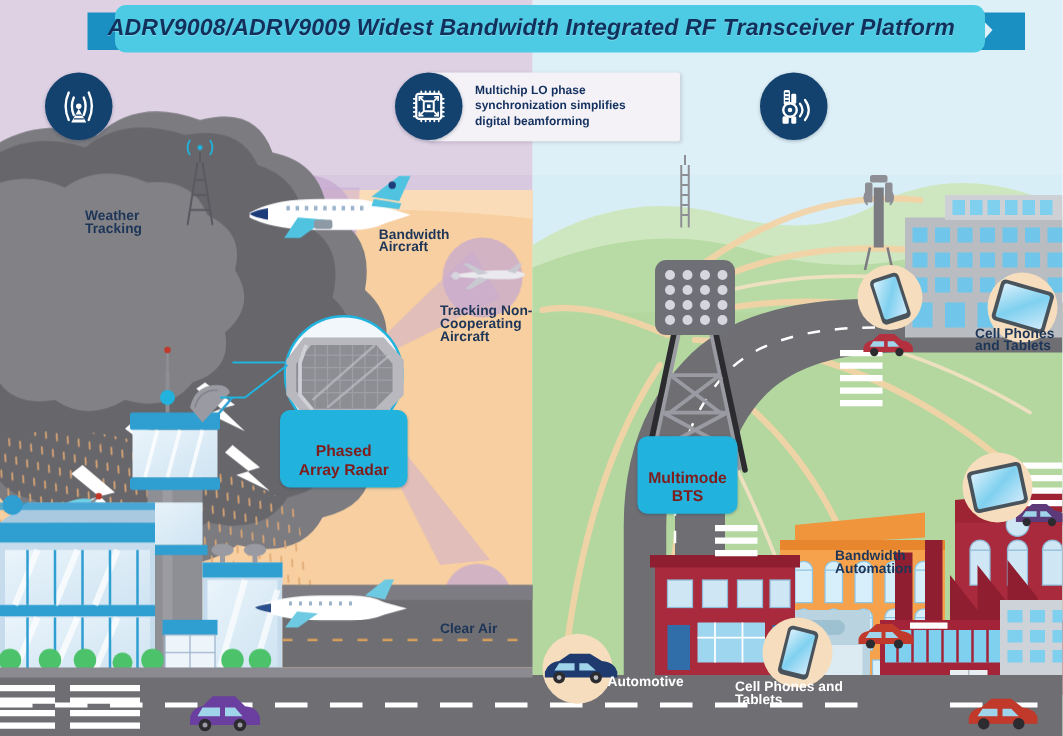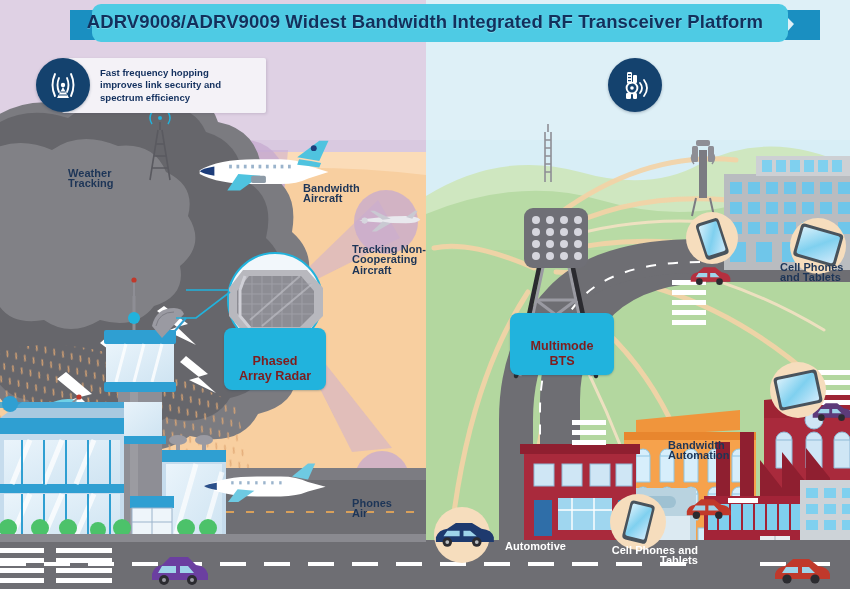--- a/index.html
+++ b/index.html
@@ -1,21 +1,21 @@
 <!DOCTYPE html>
 <html><head>
 <meta charset="utf-8">
 <style>
   html,body{margin:0;padding:0;background:#fff;}
   body{font-family:"Liberation Sans",sans-serif;}
   #stage{position:relative;width:850px;height:589px;overflow:hidden;background:#efe6f2;}
   #stage svg.layer{position:absolute;left:0;top:0;width:850px;height:589px;}
 
   
-  .banner-wrap{position:absolute;left:0;top:2px;width:850px;height:44px;}
+  .banner-wrap{position:absolute;left:0;top:2px;width:850px;height:44px;font-style:italic;}
   .banner-text{position:absolute;left:0;top:0;width:850px;height:40px;line-height:40px;
     text-align:center;font-size:18.5px;font-weight:bold;color:#12305c;letter-spacing:.1px;
     text-shadow:0 1px 0 rgba(255,255,255,.25);}
 
   
   .callout{position:absolute;display:flex;align-items:flex-start;}
   .callout .bubble{background:#f4f2f7;box-shadow:1px 1px 3px rgba(60,50,80,.16);
     padding:9px 14px 9px 38px;border-radius:2px;}
   .callout .bubble p{margin:0;font-size:9.6px;line-height:12.4px;font-weight:bold;color:#13305e;}
   .callout .disc{position:absolute;left:0;top:0;width:54px;height:54px;border-radius:50%;
@@ -26,21 +26,21 @@
   #callout-0{left:36px;top:58px;}
   #callout-0 .bubble{width:152px;margin-left:26px;}
   #callout-1{left:316px;top:58px;}
   #callout-1 .bubble{width:150px;margin-left:26px;}
   #callout-2{left:608px;top:58px;}
   #callout-2 .bubble{width:152px;margin-left:26px;}
 
   
   .lbl{position:absolute;font-weight:bold;color:#1d3557;font-size:11px;line-height:10.4px;
        letter-spacing:.05px;}
-  .lbl.white{color:#ffffff;text-align:right;}
+  .lbl.white{color:#ffffff;}
   .lbl.center{}
 
   
   .badge{position:absolute;border-radius:8px;background:#21b3dd;
          box-shadow:0 1px 2px rgba(0,60,90,.25);}
   .badge .cap{position:absolute;left:0;bottom:7px;width:100%;text-align:center;
       color:#7f1d1d;font-weight:bold;font-size:12.6px;line-height:14.5px;}
 </style>
 </head>
 <body>
@@ -625,31 +625,31 @@
     </g>
   </svg>
 
   <div class="badge" id="badge-radar" style="left:224px;top:328px;width:102px;height:62px;">
     <div class="cap">
       <span>Phased</span><br>
       <span>Array Radar</span>
     </div>
   </div>
 
-  <div class="badge" id="badge-bts" style="left:510px;top:313px;width:104px;height:62px;">
+  <div class="badge" id="badge-bts" style="left:510px;top:349px;width:80px;height:62px;">
     <div class="cap">
       <span>Multimode</span><br>
       <span>BTS</span>
     </div>
   </div>
 
   <div class="lbl" style="left:68px;top:168px;width:70px;">Weather Tracking</div>
   <div class="lbl" style="left:303px;top:183px;width:66px;">Bandwidth Aircraft</div>
   <div class="lbl center" style="left:352px;top:244px;width:82px;">Tracking Non-Cooperating Aircraft</div>
-  <div class="lbl center" style="left:352px;top:498px;width:56px;">Phones Air</div>
+  <div class="lbl center" style="left:352px;top:498px;width:56px;">Clear Air</div>
 
   <div class="lbl" style="left:780px;top:262px;width:66px;">Cell Phones and Tablets</div>
   <div class="lbl" style="left:668px;top:440px;width:66px;">Bandwidth Automation</div>
   <div class="lbl white" style="left:486px;top:541px;width:80px;">Automotive</div>
   <div class="lbl white" style="left:588px;top:545px;width:110px;">Cell Phones and Tablets</div>
 
   <div class="banner-wrap">
     <svg viewBox="0 0 850 44" style="position:absolute;left:0;top:0;width:850px;height:44px;">
       <path d="M70 8 L110 8 L96 22 L110 38 L70 38 Z" fill="#1a8fc1"></path>
       <path d="M780 8 L820 8 L820 38 L780 38 L794 22 Z" fill="#1a8fc1"></path>
@@ -665,25 +665,43 @@
           <path d="M9 6 q-5 11 0 22 M25 6 q5 11 0 22"></path>
           <path d="M13 10 q-3 7 0 14 M21 10 q3 7 0 14"></path>
         </g>
         <circle cx="17" cy="17" r="2.2" fill="#ffffff"></circle>
         <path d="M17 19 L11 30 H23 Z" fill="#ffffff"></path>
         <g stroke="#14426e" stroke-width="1">
           <path d="M13 27 H21 M14.5 24 H19.5"></path>
         </g>
       </svg>
     </div>
+  </div>
+
+  <div class="callout" id="callout-1">
+    <div class="disc">
+      <svg width="34" height="34" viewBox="0 0 34 34">
+        <rect x="7" y="7" width="20" height="20" rx="2" fill="none" stroke="#ffffff" stroke-width="1.8"></rect>
+        <rect x="13" y="13" width="8" height="8" rx="1.2" fill="none" stroke="#ffffff" stroke-width="1.6"></rect>
+        <rect x="15.6" y="15.6" width="2.8" height="2.8" fill="#ffffff"></rect>
+        <g stroke="#ffffff" stroke-width="1.4" stroke-linecap="round">
+          <path d="M9.5 9.5 L12.5 12.5 M24.5 9.5 L21.5 12.5 M9.5 24.5 L12.5 21.5 M24.5 24.5 L21.5 21.5"></path>
+          <path d="M9.5 9.5 v2.6 M9.5 9.5 h2.6 M24.5 9.5 v2.6 M24.5 9.5 h-2.6
+                   M9.5 24.5 v-2.6 M9.5 24.5 h2.6 M24.5 24.5 v-2.6 M24.5 24.5 h-2.6"></path>
+          <path d="M11 5 v2 M14.5 5 v2 M18 5 v2 M21.5 5 v2 M25 5 v2"></path>
+          <path d="M11 27 v2 M14.5 27 v2 M18 27 v2 M21.5 27 v2 M25 27 v2"></path>
+          <path d="M5 11 h2 M5 14.5 h2 M5 18 h2 M5 21.5 h2 M5 25 h2"></path>
+          <path d="M27 11 h2 M27 14.5 h2 M27 18 h2 M27 21.5 h2 M27 25 h2"></path>
+        </g>
+      </svg>
+    </div>
     <div class="bubble">
-      <p>Fast frequency hopping improves link security and spectrum efficiency</p>
+      <p>Multichip LO phase synchronization simplifies digital beamforming</p>
     </div>
   </div>
-
 
   <div class="callout" id="callout-2">
     <div class="disc">
       <svg width="34" height="34" viewBox="0 0 34 34">
         <rect x="9" y="4" width="5" height="12" rx="1.4" fill="#ffffff"></rect>
         <g fill="#14426e">
           <rect x="10" y="6" width="3" height="1.2"></rect>
             <rect x="10" y="9" width="3" height="1.2"></rect>
           <rect x="10" y="12" width="3" height="1.2"></rect>
         </g>

